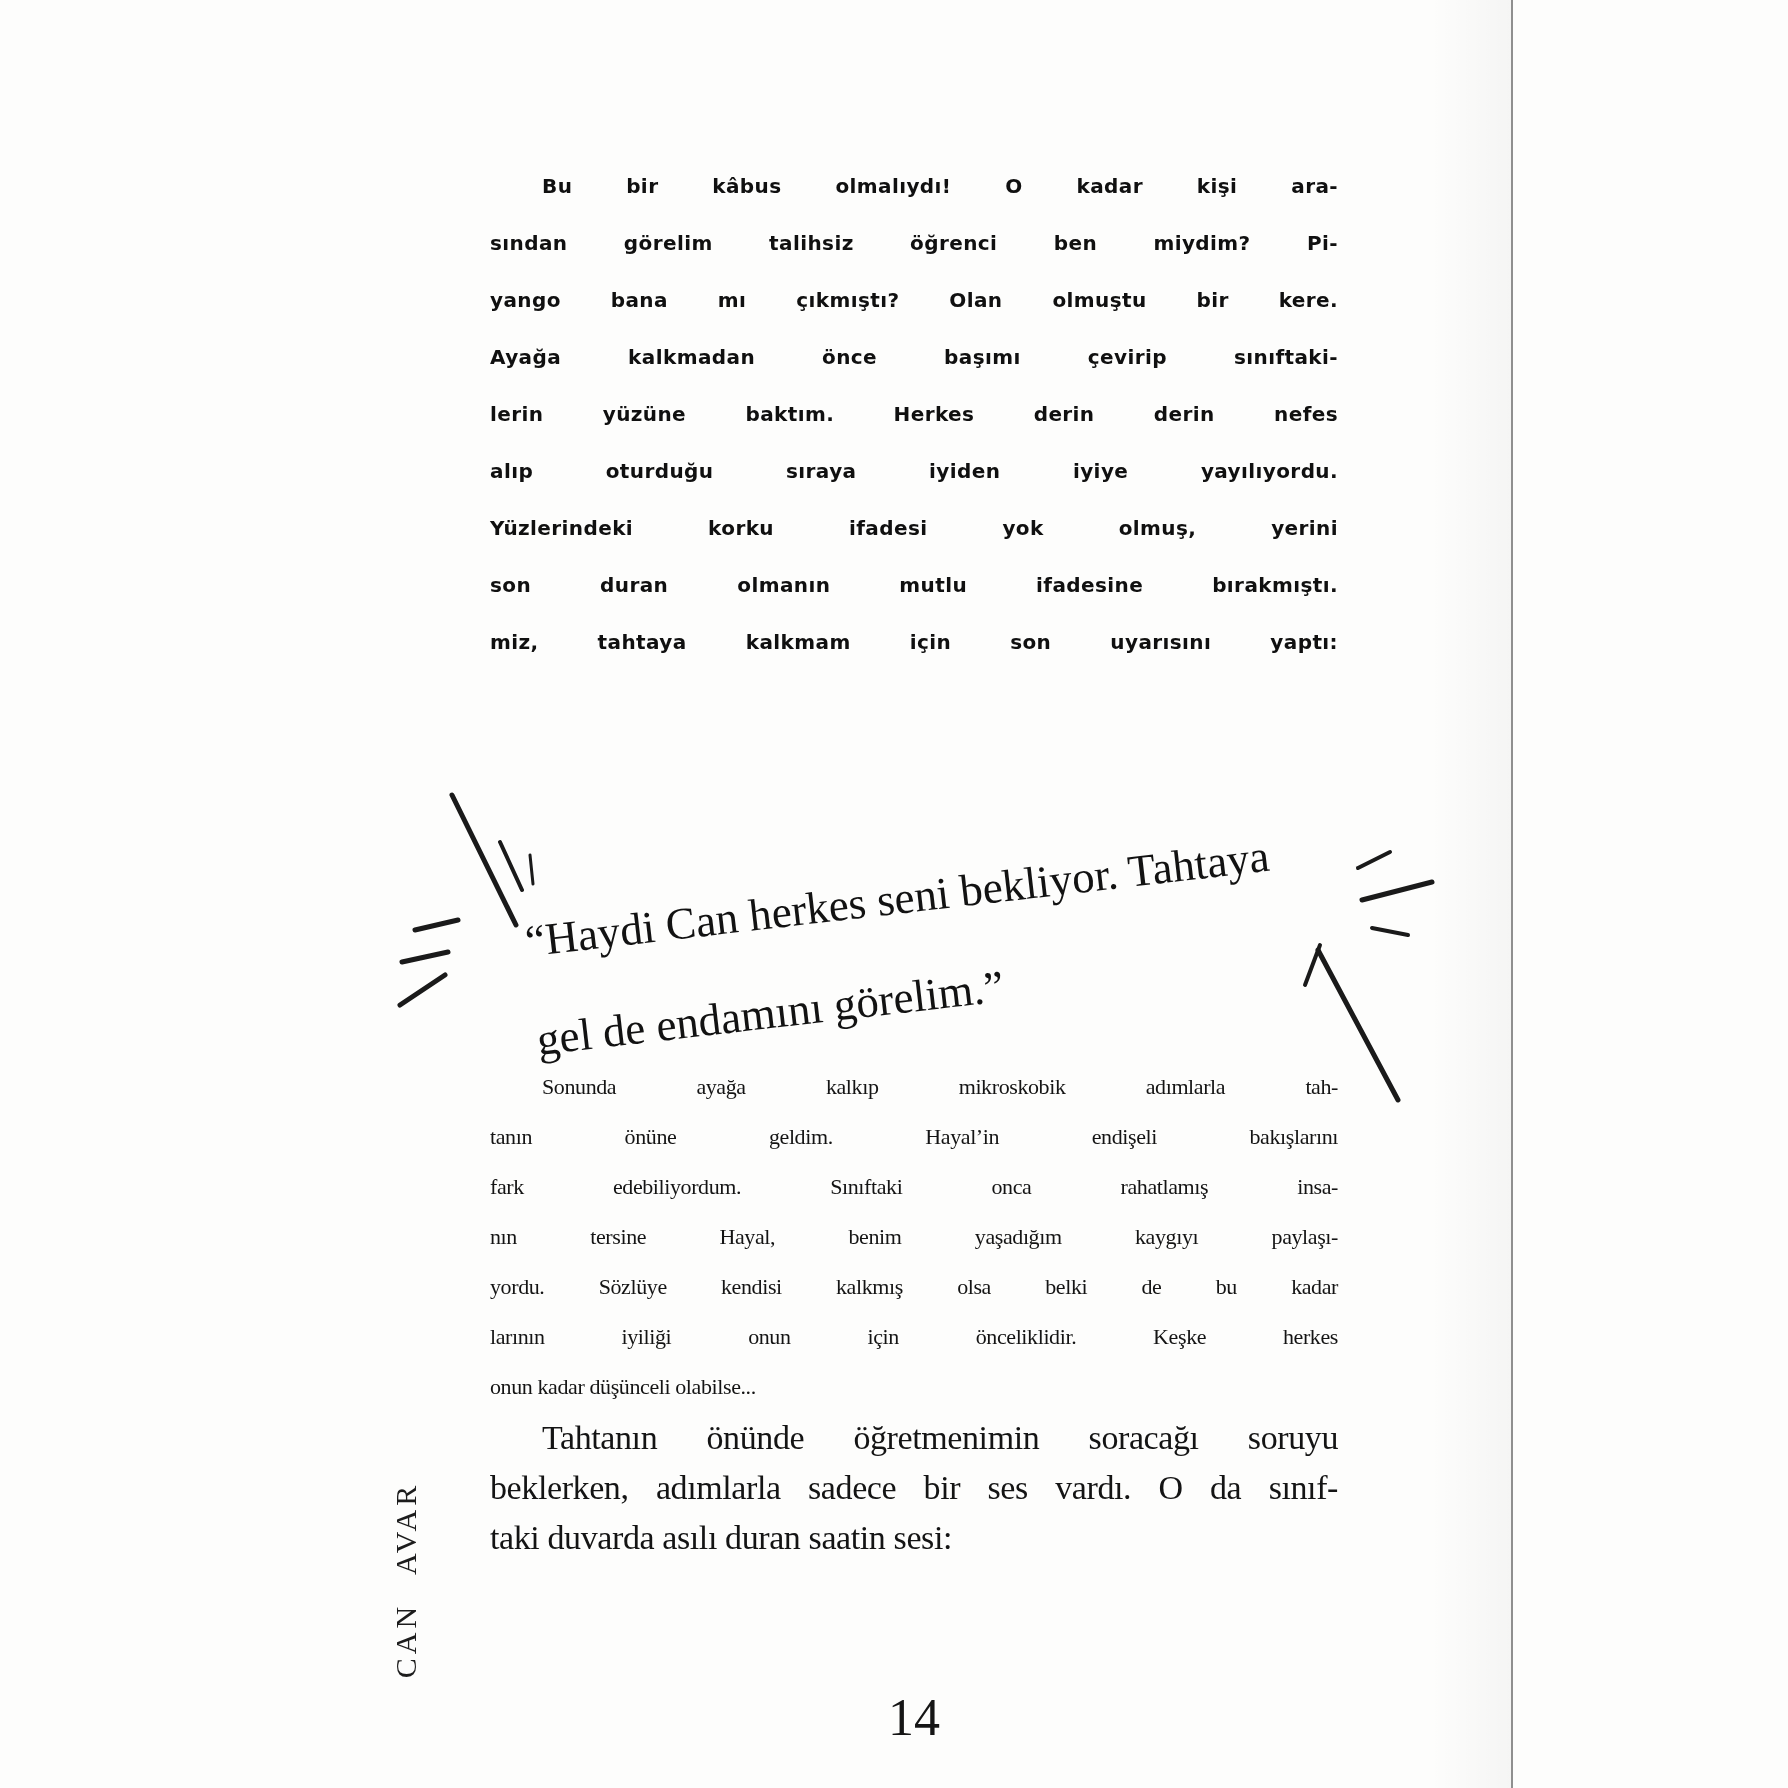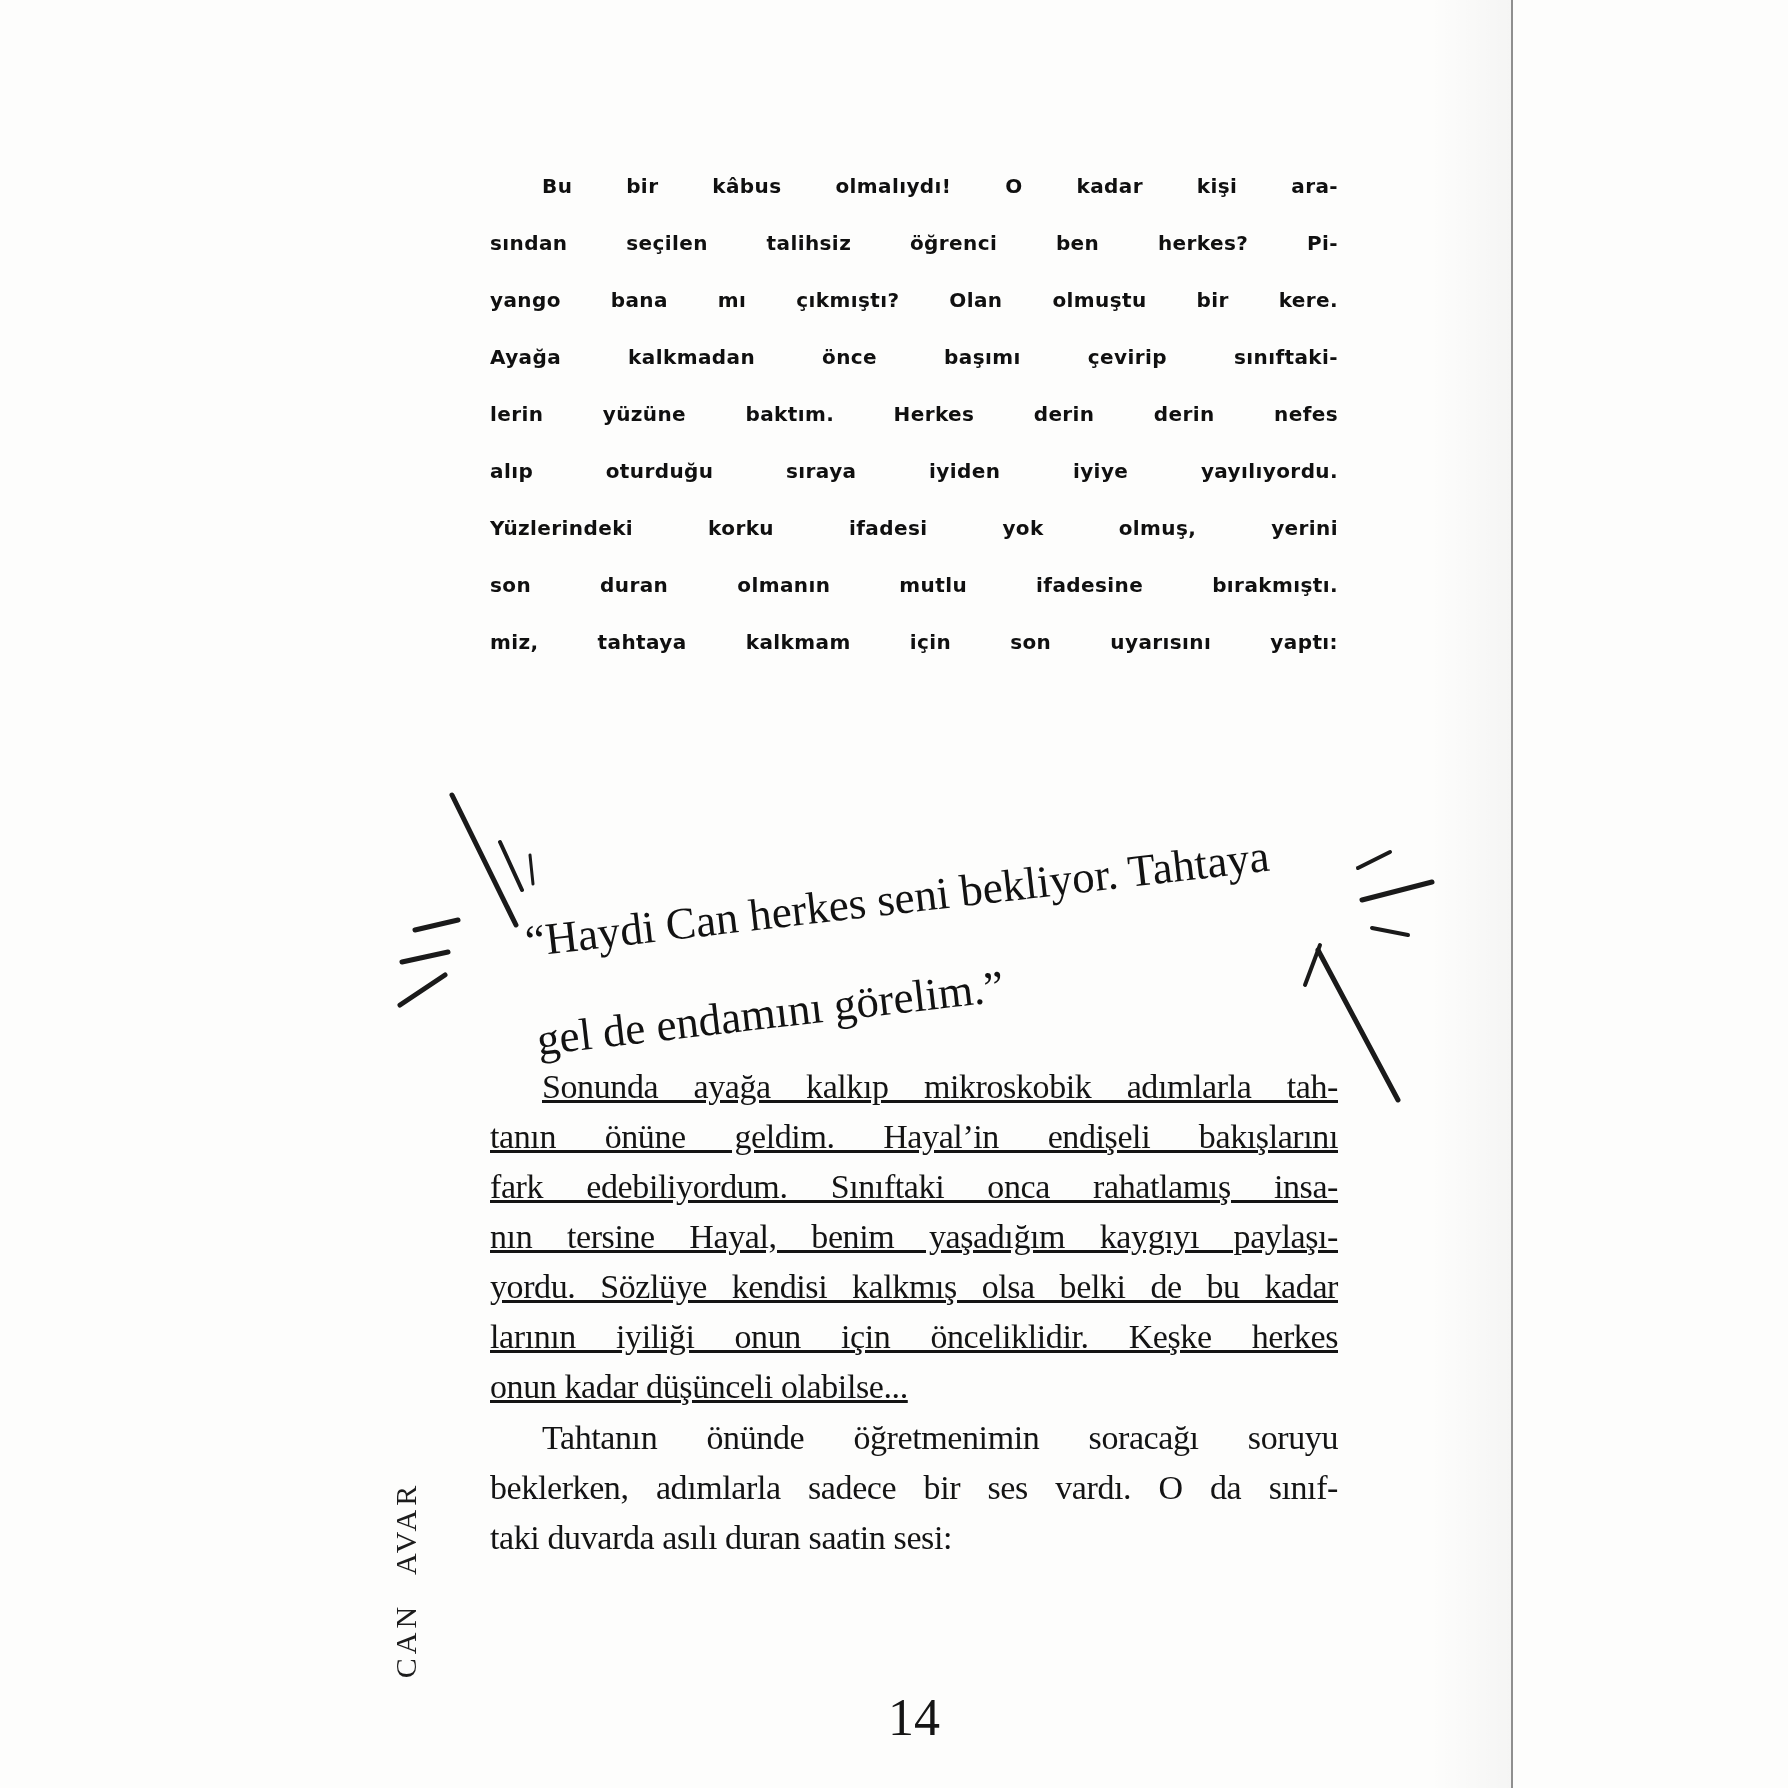--- a/index.html
+++ b/index.html
@@ -43,24 +43,23 @@
     top:158px;
     font-family:"DejaVu Sans", sans-serif;
     font-weight:700;
     font-size:20px;
     line-height:57px;
     letter-spacing:0.4px;
     color:#101010;
   }
   .body1{
     top:1062px;
-    font-size:34px;
+    font-size:22px;
     line-height:50px;
     letter-spacing:-0.4px;
-    text-decoration:underline;
   }
   .body2{
     top:1413px;
     font-size:34px;
     line-height:50px;
     letter-spacing:-0.4px;
   }
 
   .quote{
     position:absolute;
@@ -98,21 +97,21 @@
 </style>
 </head>
 <body>
 
 <div class="page">
 
   <div class="gutter"></div>
 
   <div class="para comic">
       <div class="line indent">Bu bir kâbus olmalıydı! O kadar kişi ara-</div>
-      <div class="line">sından seçilen talihsiz öğrenci ben herkes? Pi-</div>
+      <div class="line">sından görelim talihsiz öğrenci ben miydim? Pi-</div>
       <div class="line">yango bana mı çıkmıştı? Olan olmuştu bir kere.</div>
       <div class="line">Ayağa kalkmadan önce başımı çevirip sınıftaki-</div>
       <div class="line">lerin yüzüne baktım. Herkes derin derin nefes</div>
       <div class="line">alıp oturduğu sıraya iyiden iyiye yayılıyordu.</div>
       <div class="line">Yüzlerindeki korku ifadesi yok olmuş, yerini</div>
       <div class="line">son duran olmanın mutlu ifadesine bırakmıştı.</div>
       <div class="line">miz, tahtaya kalkmam için son uyarısını yaptı:</div>
     </div>
 
   <div class="quote">

